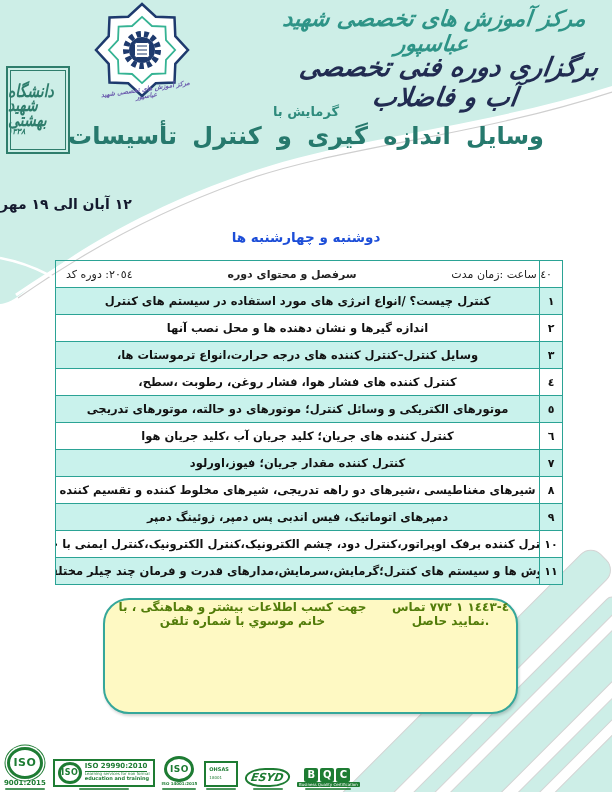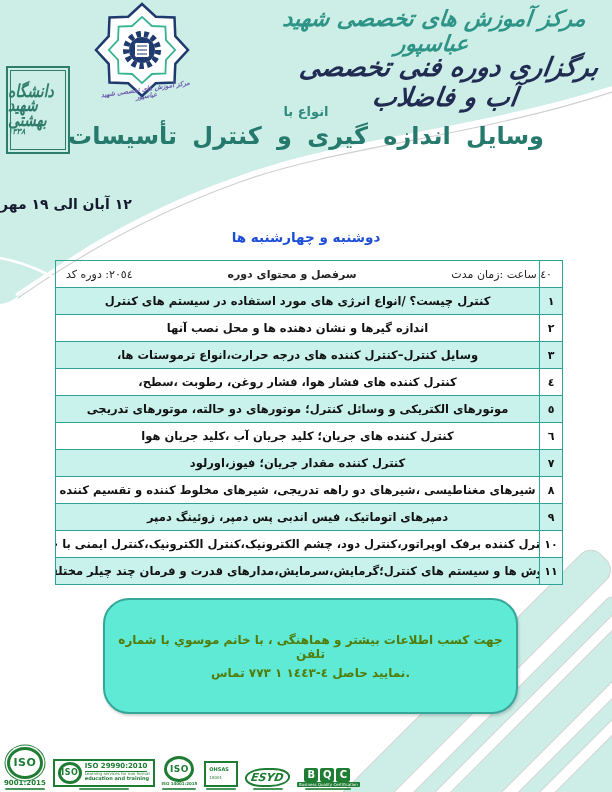--- a/index.html
+++ b/index.html
@@ -42,23 +42,23 @@
   .tcell{flex:1;display:flex;align-items:center;justify-content:center;direction:rtl;
     font-size:11.5px;font-weight:bold;color:#111;white-space:nowrap;overflow:hidden;padding:0 16px;}
   .tnum{width:22px;border-left:1px solid #2ba395;display:flex;align-items:center;
     justify-content:center;font-size:11px;font-weight:bold;color:#111;}
   .cyan{background:#c9f2ec;}
   .thead{justify-content:space-between;padding:0 10px;font-weight:normal;font-size:11px;color:#222;}
   .thead .h{direction:ltr;white-space:nowrap;}
   .thead .hb{font-weight:bold;direction:rtl;}
 
   
-  .contact{left:103px;top:598px;width:411px;height:112px;background:#5eead4;
+  .contact{left:103px;top:598px;width:411px;height:112px;background:#fef9c3;
     border:2.5px solid #35a79a;border-radius:26px;box-shadow:1px 2px 3px rgba(0,0,0,.18);
-    display:flex;flex-direction:column;justify-content:center;gap:5px;
+    display:flex;justify-content:center;gap:5px;
     color:#527c0a;font-weight:bold;text-align:center;}
   .contact .ln{font-size:12px;direction:rtl;}
   .contact .ltr{direction:ltr;}
   .contact .ul{text-decoration:underline;}
   .contact .sm{font-size:11px;}
 
   
   .logos{left:4px;bottom:2px;height:48px;display:flex;align-items:flex-end;gap:7px;color:#1e7c33;}
   .lg{display:flex;flex-direction:column;align-items:center;}
   .tinybar{height:2px;background:#1e7c33;opacity:.8;margin-top:1.5px;border-radius:1px;}
@@ -107,21 +107,21 @@
   <div class="abs seal">
     <div>دانشگاه</div>
     <div>شهید</div>
     <div>بهشتی</div>
     <div class="yr">١٣٣٨</div>
   </div>
 
   <div class="abs org-callig">مرکز آموزش های تخصصی شهید عباسپور</div>
   <div class="abs event-callig">برگزاری دوره فنی تخصصی آب و فاضلاب</div>
 
-  <div class="abs pretitle">انواع با</div>
+  <div class="abs pretitle">گرمایش با</div>
   <div class="abs maintitle">وسایل اندازه گیری و کنترل تأسیسات</div>
   <div class="abs daterange">١٩ مهر‎ الی‎ ١٢ آبان</div>
   <div class="abs weekdays">دوشنبه و چهارشنبه ها</div>
 
   <div class="abs ctable">
     <div class="trow tcell thead">
       <span class="h">مدت‎ زمان:‎ ٤٠ ساعت</span>
       <span class="hb">سرفصل و محتوای دوره</span>
       <span class="h">کد‎ دوره‎ :٢٠٥٤</span>
     </div>

